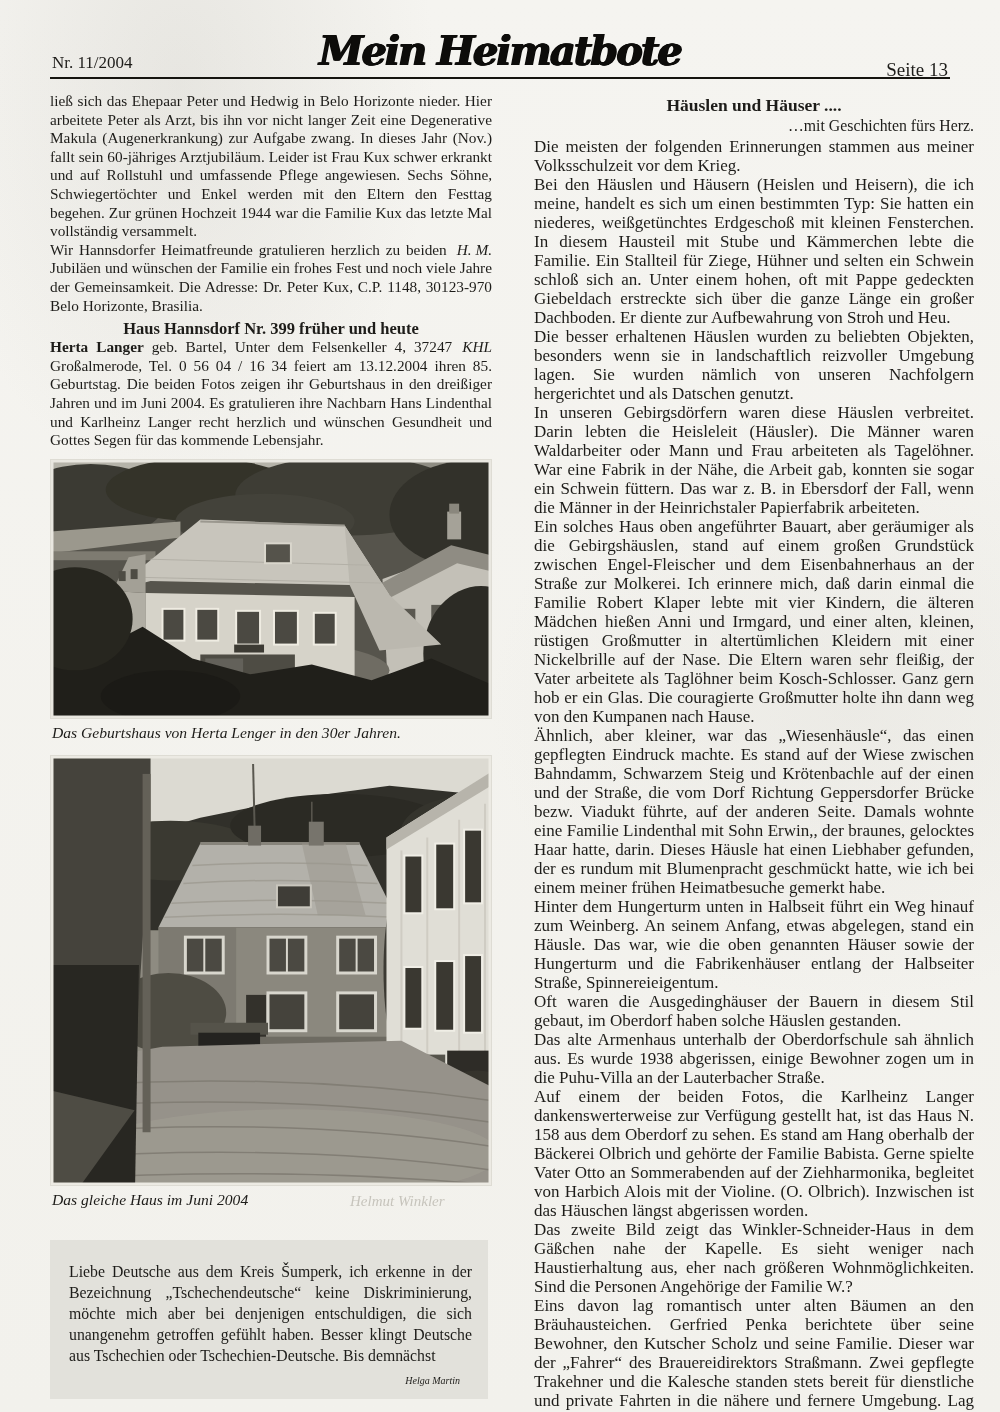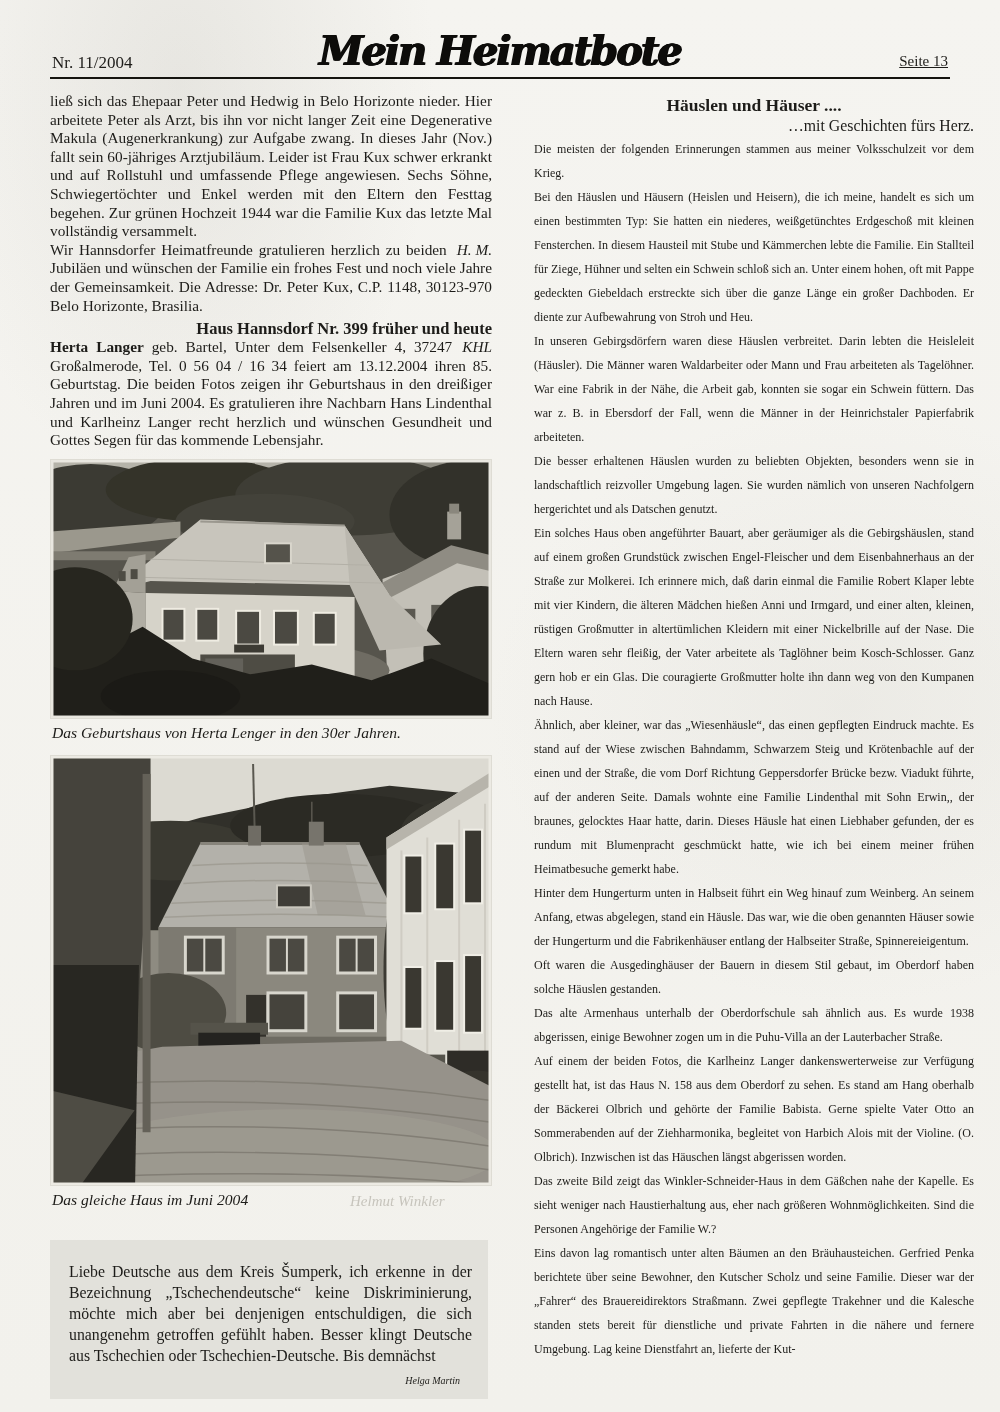--- a/index.html
+++ b/index.html
@@ -8,40 +8,40 @@
     position:relative;width:1000px;height:1412px;
     background:
       radial-gradient(ellipse at 18% 6%, rgba(190,188,180,.25) 0%, rgba(190,188,180,0) 22%),
       radial-gradient(ellipse at 85% 50%, rgba(200,198,190,.18) 0%, rgba(200,198,190,0) 30%),
       linear-gradient(#f5f4f0,#f2f1ec);
     font-family:"Liberation Serif", serif;
     color:#1d1c19;
   }
   
   .hdr-issue{position:absolute;left:52px;top:53px;font-size:17px;}
-  .hdr-page{position:absolute;right:52px;top:53px;font-size:15px;text-decoration:underline;}
+  .hdr-page{position:absolute;right:52px;top:59px;font-size:19px;}
   .masthead{
     position:absolute;left:0;top:26px;width:1000px;text-align:center;
     font-family:"DejaVu Serif", serif;font-weight:bold;font-style:italic;
     font-size:40px;letter-spacing:-2px;color:#0d0c0a;
     text-shadow:0.8px 0 #0d0c0a,-0.8px 0 #0d0c0a,0 0.5px #0d0c0a;
     transform:scaleY(1.04);
   }
   .hdr-rule{position:absolute;left:50px;top:77px;width:900px;height:2px;background:#15140f;}
   
   .col-left{position:absolute;left:50px;top:92px;width:442px;}
   .col-right{position:absolute;left:511px;top:93px;width:440px;margin-left:23px;}
   .body-para{
     margin:0;font-size:15.3px;line-height:18.6px;text-align:justify;
     text-justify:inter-word;hyphens:auto;
   }
-  .col-right .body-para{font-size:12px;line-height:24px;}
+  .col-right .body-para{font-size:17px;line-height:19px;}
   .sig{float:right;font-style:italic;padding-left:10px;}
   .sub-heading{
-    margin:4px 0 0 0;font-size:16.5px;font-weight:bold;line-height:19px;text-align:right;
+    margin:4px 0 0 0;font-size:16.5px;font-weight:bold;line-height:19px;text-align:center;
   }
   .art-heading{margin:2px 0 0 0;font-size:17.5px;font-weight:bold;text-align:center;line-height:21px;}
   .art-subheading{margin:0 0 2px 0;font-size:15.8px;text-align:right;line-height:19px;}
   
   figure{margin:0;}
   .photo{display:block;width:442px;background:#55534c;border:1px solid #dedcd4;box-sizing:border-box;}
   .photo-1{margin-top:9px;height:260px;}
   .photo-2{margin-top:13px;height:431px;}
   .caption{margin:5px 0 0 2px;font-style:italic;font-size:15.6px;line-height:18px;text-align:left;}
   
@@ -211,22 +211,22 @@
       <div class="note-sig">Helga Martin</div>
     </div>
   </div>
 
   <div class="col-right">
     <h2 class="art-heading">Häuslen und Häuser ....</h2>
     <div class="art-subheading">…mit Geschichten fürs Herz.</div>
     <div>
         <p class="body-para">Die meisten der folgenden Erinnerungen stammen aus meiner Volksschulzeit vor dem Krieg.</p>
         <p class="body-para">Bei den Häuslen und Häusern (Heislen und Heisern), die ich meine, handelt es sich um einen bestimmten Typ: Sie hatten ein niederes, weißgetünchtes Erdgeschoß mit kleinen Fensterchen. In diesem Hausteil mit Stube und Kämmerchen lebte die Familie. Ein Stallteil für Ziege, Hühner und selten ein Schwein schloß sich an. Unter einem hohen, oft mit Pappe gedeckten Giebeldach erstreckte sich über die ganze Länge ein großer Dachboden. Er diente zur Aufbewahrung von Stroh und Heu.</p>
+        <p class="body-para">Die besser erhaltenen Häuslen wurden zu beliebten Objekten, besonders wenn sie in landschaftlich reizvoller Umgebung lagen. Sie wurden nämlich von unseren Nachfolgern hergerichtet und als Datschen genutzt.</p>
         <p class="body-para">In unseren Gebirgsdörfern waren diese Häuslen verbreitet. Darin lebten die Heisleleit (Häusler). Die Männer waren Waldarbeiter oder Mann und Frau arbeiteten als Tagelöhner. War eine Fabrik in der Nähe, die Arbeit gab, konnten sie sogar ein Schwein füttern. Das war z. B. in Ebersdorf der Fall, wenn die Männer in der Heinrichstaler Papierfabrik arbeiteten.</p>
-        <p class="body-para">Die besser erhaltenen Häuslen wurden zu beliebten Objekten, besonders wenn sie in landschaftlich reizvoller Umgebung lagen. Sie wurden nämlich von unseren Nachfolgern hergerichtet und als Datschen genutzt.</p>
         <p class="body-para">Ein solches Haus oben angeführter Bauart, aber geräumiger als die Gebirgshäuslen, stand auf einem großen Grundstück zwischen Engel-Fleischer und dem Eisenbahnerhaus an der Straße zur Molkerei. Ich erinnere mich, daß darin einmal die Familie Robert Klaper lebte mit vier Kindern, die älteren Mädchen hießen Anni und Irmgard, und einer alten, kleinen, rüstigen Großmutter in altertümlichen Kleidern mit einer Nickelbrille auf der Nase. Die Eltern waren sehr fleißig, der Vater arbeitete als Taglöhner beim Kosch-Schlosser. Ganz gern hob er ein Glas. Die couragierte Großmutter holte ihn dann weg von den Kumpanen nach Hause.</p>
         <p class="body-para">Ähnlich, aber kleiner, war das „Wiesenhäusle“, das einen gepflegten Eindruck machte. Es stand auf der Wiese zwischen Bahndamm, Schwarzem Steig und Krötenbachle auf der einen und der Straße, die vom Dorf Richtung Geppersdorfer Brücke bezw. Viadukt führte, auf der anderen Seite. Damals wohnte eine Familie Lindenthal mit Sohn Erwin,, der braunes, gelocktes Haar hatte, darin. Dieses Häusle hat einen Liebhaber gefunden, der es rundum mit Blumenpracht geschmückt hatte, wie ich bei einem meiner frühen Heimatbesuche gemerkt habe.</p>
         <p class="body-para">Hinter dem Hungerturm unten in Halbseit führt ein Weg hinauf zum Weinberg. An seinem Anfang, etwas abgelegen, stand ein Häusle. Das war, wie die oben genannten Häuser sowie der Hungerturm und die Fabrikenhäuser entlang der Halbseiter Straße, Spinnereieigentum.</p>
         <p class="body-para">Oft waren die Ausgedinghäuser der Bauern in diesem Stil gebaut, im Oberdorf haben solche Häuslen gestanden.</p>
         <p class="body-para">Das alte Armenhaus unterhalb der Oberdorfschule sah ähnlich aus. Es wurde 1938 abgerissen, einige Bewohner zogen um in die Puhu-Villa an der Lauterbacher Straße.</p>
         <p class="body-para">Auf einem der beiden Fotos, die Karlheinz Langer dankenswerterweise zur Verfügung gestellt hat, ist das Haus N. 158 aus dem Oberdorf zu sehen. Es stand am Hang oberhalb der Bäckerei Olbrich und gehörte der Familie Babista. Gerne spielte Vater Otto an Sommerabenden auf der Ziehharmonika, begleitet von Harbich Alois mit der Violine. (O. Olbrich). Inzwischen ist das Häuschen längst abgerissen worden.</p>
         <p class="body-para">Das zweite Bild zeigt das Winkler-Schneider-Haus in dem Gäßchen nahe der Kapelle. Es sieht weniger nach Haustierhaltung aus, eher nach größeren Wohnmöglichkeiten. Sind die Personen Angehörige der Familie W.?</p>
         <p class="body-para">Eins davon lag romantisch unter alten Bäumen an den Bräuhausteichen. Gerfried Penka berichtete über seine Bewohner, den Kutscher Scholz und seine Familie. Dieser war der „Fahrer“ des Brauereidirektors Straßmann. Zwei gepflegte Trakehner und die Kalesche standen stets bereit für dienstliche und private Fahrten in die nähere und fernere Umgebung. Lag keine Dienstfahrt an, lieferte der Kut-</p>
       </div>
   </div>

